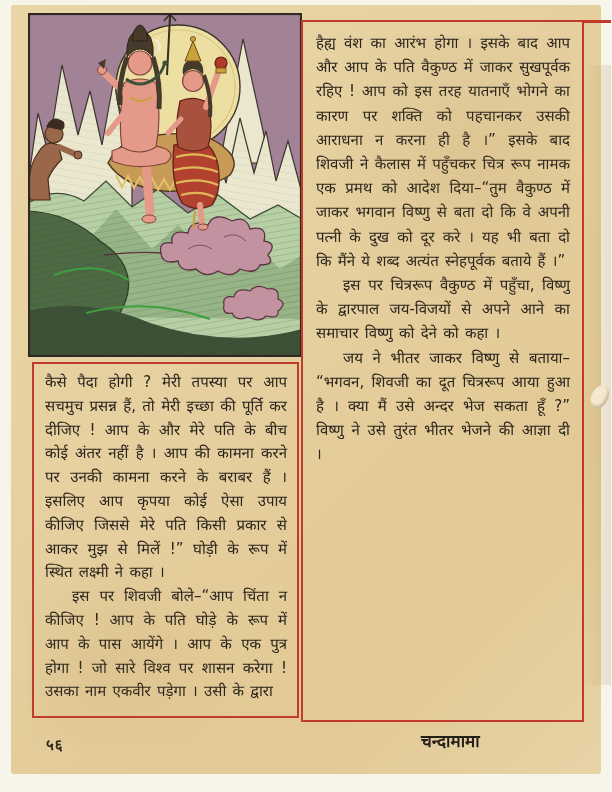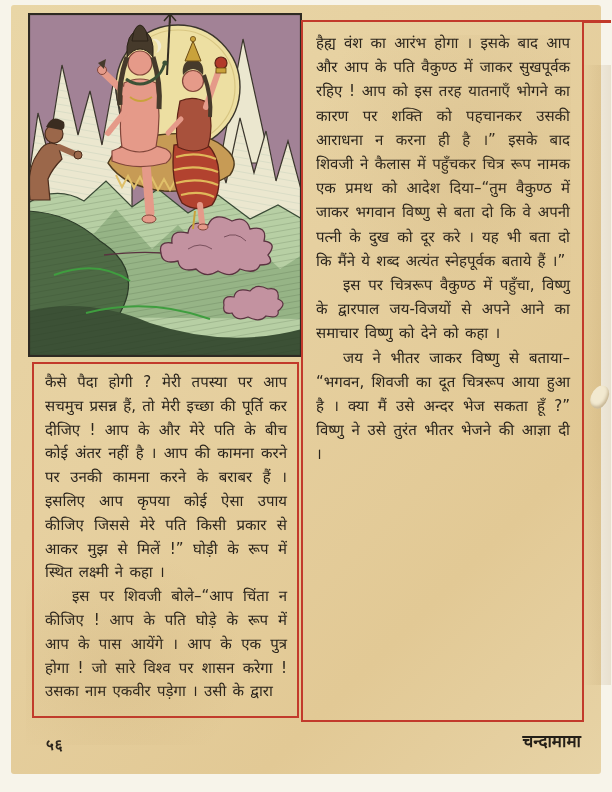--- a/index.html
+++ b/index.html
@@ -41,21 +41,21 @@
   .box-right{left:290px;top:15px;width:283px;height:702px;padding:9px 12px 8px 13px;
     font-size:15px;line-height:24.2px;}
   .box-left{left:21px;top:357px;width:267px;height:356px;padding:7px 10px 6px 11px;
     font-size:15px;line-height:23.8px;}
   .border-ext{position:absolute;left:571px;top:15px;width:29px;height:2.5px;background:#c23a2b;}
   .pageno{
     position:absolute;left:35px;top:729px;
     font-size:15px;font-weight:bold;color:#2a241c;letter-spacing:1px;
   }
   .magtitle{
-    position:absolute;left:410px;top:724px;width:160px;text-align:right;
+    position:absolute;left:410px;top:724px;width:160px;
     font-size:17px;font-weight:bold;color:#241f18;
   }
 </style>
 </head>
 <body>
 
 <div class="paper">
 
   <svg class="illustration" viewBox="0 0 274 344" xmlns="http://www.w3.org/2000/svg">
     <defs>

